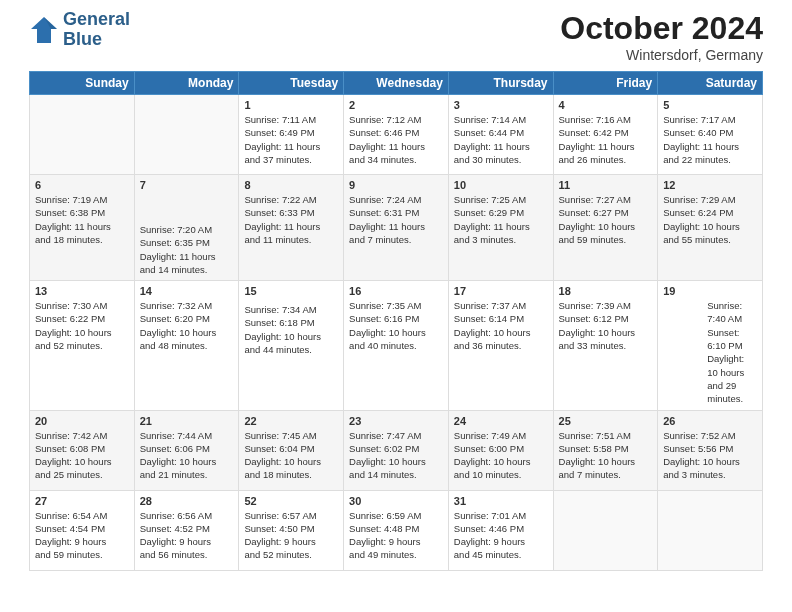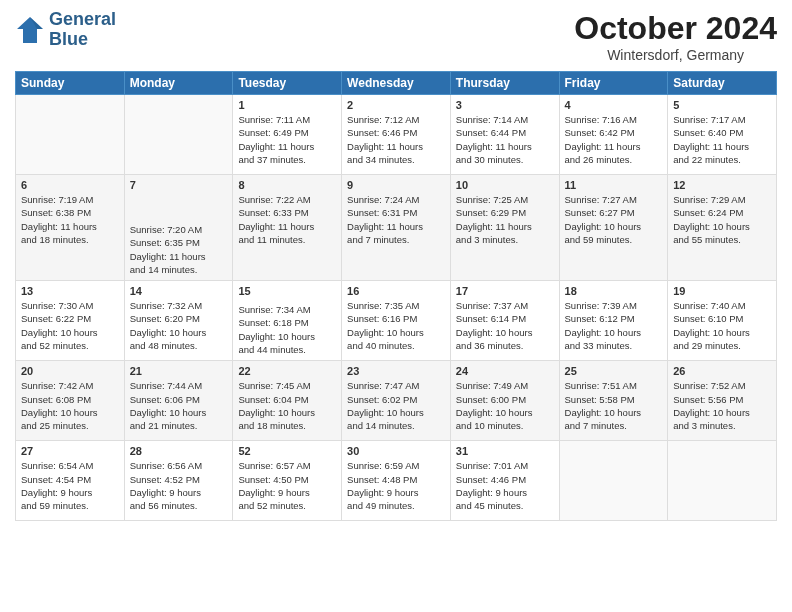--- a/index.html
+++ b/index.html
@@ -6,21 +6,21 @@
     body {
       width: 792px;
       height: 612px;
       font-family: Arial, sans-serif;
       background: #fff;
       overflow: hidden;
     }
     .page {
       width: 792px;
       height: 492px;
-      padding: 10px 15px;
+      padding: 10px 29px;
       display: flex;
       flex-direction: column;
     }
     .header {
       display: flex;
       justify-content: space-between;
       align-items: flex-start;
       margin-bottom: 8px;
     }
     .logo {
@@ -35,21 +35,21 @@
       line-height: 1.1;
     }
     .logo-text span {
       display: block;
     }
     .logo-icon {
       width: 30px;
       height: 30px;
     }
     .title-block {
-      text-align: center;
+      text-align: right;
     }
     .month-title {
       font-size: 32px;
       font-weight: bold;
       color: #222;
     }
     .location-title {
       font-size: 14px;
       color: #444;
     }
@@ -59,21 +59,21 @@
       border-collapse: collapse;
       width: 100%;
       table-layout: fixed;
     }
     .calendar th {
       background: #2c6fad;
       color: #fff;
       font-size: 12px;
       font-weight: bold;
       padding: 4px 5px;
-      text-align: left;
+      text-align: right;
       border: 1px solid #4a8fc7;
     }
     .calendar td {
       vertical-align: top;
       padding: 4px 5px;
       border: 1px solid #ddd;
       font-size: 9.5px;
       color: #333;
       height: 80px;
     }
@@ -255,21 +255,21 @@
           </td>
           <td>
             <span class="day-num">18</span>
             <div class="day-info" style="white-space: pre-line;">Sunrise: 7:39 AM
 Sunset: 6:12 PM
 Daylight: 10 hours
 and 33 minutes.</div>
           </td>
           <td>
             <span class="day-num">19</span>
-            <div class="day-info" style="white-space: pre-line;">Sunrise: 7:40 AM
+            <div class="day-info" style="white-space: pre-line; margin-left: 44px;">Sunrise: 7:40 AM
 Sunset: 6:10 PM
 Daylight: 10 hours
 and 29 minutes.</div>
           </td>
         </tr>
         <tr class="row-shade">
           <td>
             <span class="day-num">20</span>
             <div class="day-info" style="white-space: pre-line;">Sunrise: 7:42 AM
 Sunset: 6:08 PM

